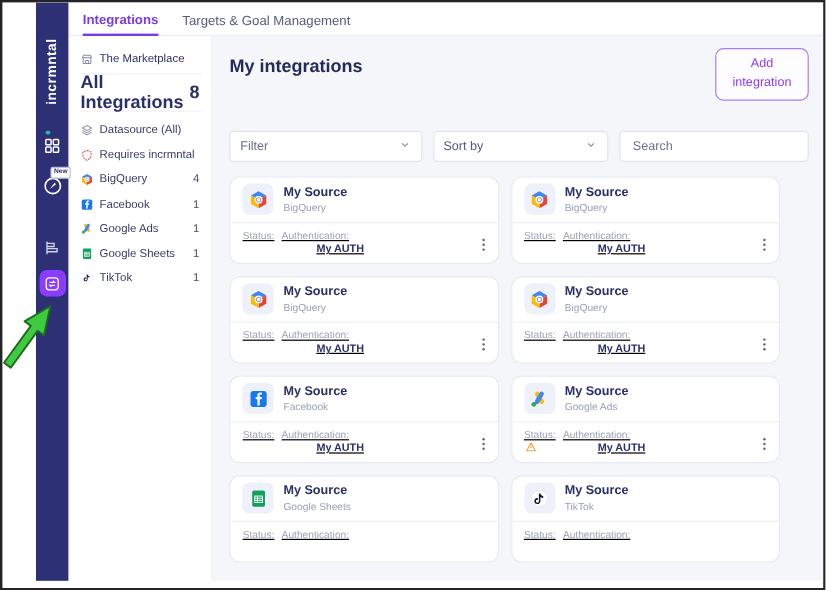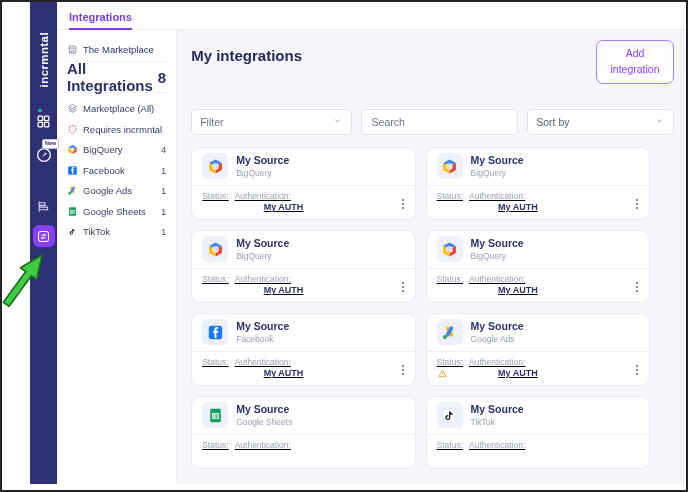--- a/index.html
+++ b/index.html
@@ -131,20 +131,21 @@
     <svg viewBox="0 0 66 26" width="66" height="26">
       <path d="M2 9.5 H40 V3 L63 13 L40 23 V16.5 H2 Z" fill="#3FCB40" stroke="#1F6A1F" stroke-width="1.6" stroke-linejoin="round"></path>
     </svg>
   </div>
 
   <div class="app">
 
 
     <div class="tabs">
       <span class="tab active">Integrations</span>
+      <span class="tab inactive">Targets &amp; Goal Management</span>
     </div>
 
     <div class="body">
 
       <div class="left-panel">
         <div class="lp-row lp-market">
           <span class="lp-icon">
             <svg viewBox="0 0 24 24" fill="none" stroke="#7A7F99" stroke-width="1.7">
               <path d="M4 9 L5.5 4.5 h13 L20 9 Z"></path>
                 <path d="M5 9 v10.5 h14 V9"></path>
@@ -159,21 +160,21 @@
         </div>
         <div class="lp-list" id="filter-list">
             <div class="lp-item">
               <span class="lp-icon">
                 <svg viewBox="0 0 24 24" fill="none" stroke="#7A7F99" stroke-width="1.7">
                   <path d="M12 3.5 L20.5 8 12 12.5 3.5 8 Z"></path>
                   <path d="M3.5 12 12 16.5 20.5 12"></path>
                   <path d="M3.5 16 12 20.5 20.5 16"></path>
                 </svg>
               </span>
-              <span>Marketplace (All)</span>
+              <span>Datasource (All)</span>
             </div>
             <div class="lp-item">
               <span class="lp-icon">
                 <svg viewBox="0 0 24 24" fill="none" stroke="#E5484D" stroke-width="1.9">
                   <path d="M12 3 l7.5 2.8 V11 c0 4.6-3.2 8.1-7.5 9.7 C7.7 19.1 4.5 15.6 4.5 11 V5.8 Z" stroke-dasharray="3.4 1.7" stroke-linejoin="round"></path>
                 </svg>
               </span>
               <span>Requires incrmntal</span>
             </div>
             <div class="lp-item">
@@ -244,30 +245,30 @@
 
         <div class="toolbar">
           <span class="control ctl-filter">
             <span>Filter</span>
             <span class="chev">
               <svg viewBox="0 0 24 24" fill="none" stroke="#8A8FA3" stroke-width="2">
                   <path d="M7 10 l5 5 5-5"></path>
                 </svg>
             </span>
           </span>
-          <span class="control ctl-search">
-            <input type="text" placeholder="Search" style="">
-          </span>
           <span class="control ctl-sort">
             <span>Sort by</span>
             <span class="chev">
               <svg viewBox="0 0 24 24" fill="none" stroke="#8A8FA3" stroke-width="2">
                   <path d="M7 10 l5 5 5-5"></path>
                 </svg>
             </span>
+          </span>
+          <span class="control ctl-search">
+            <input type="text" placeholder="Search" style="">
           </span>
         </div>
 
         <div class="cards" id="cards">
             <div class="card">
               <div class="card-top">
                 <span class="card-icon">
                   <svg viewBox="0 0 24 24">
                     <polygon points="3,7 12,2 21,7 12,12" fill="#4285F4"></polygon>
                     <polygon points="21,7 21,17 12,22 12,12" fill="#EA4335"></polygon>

